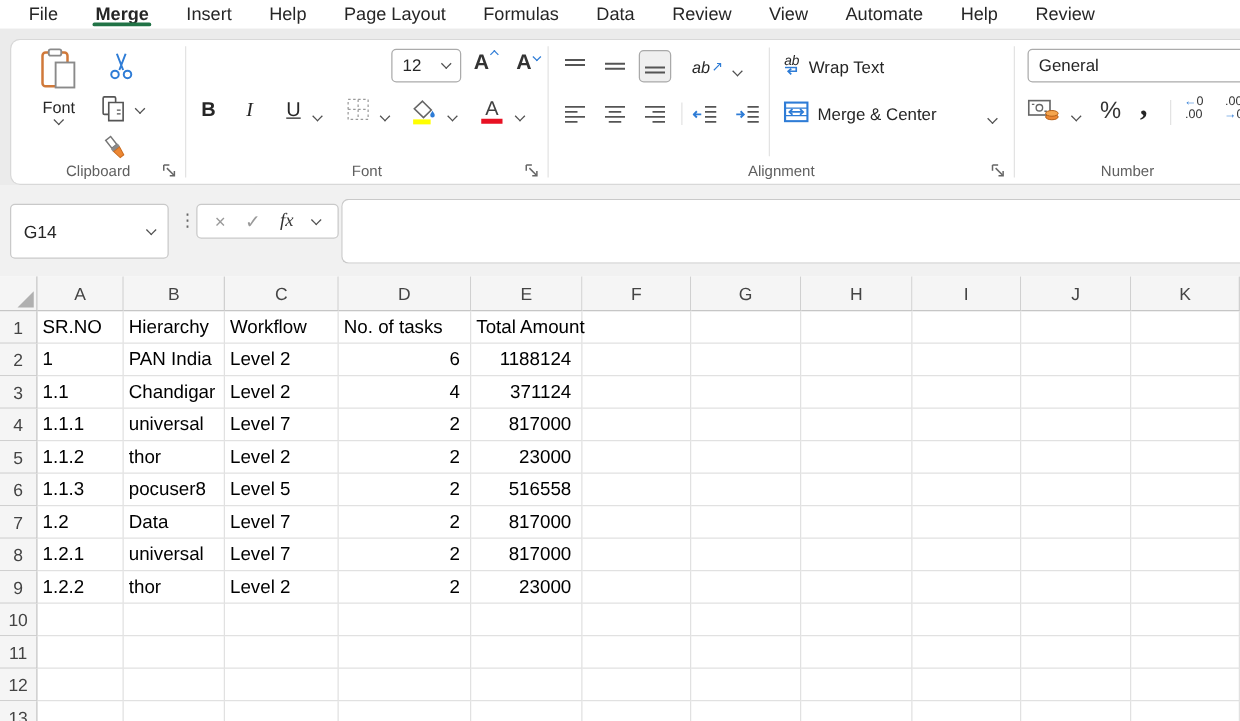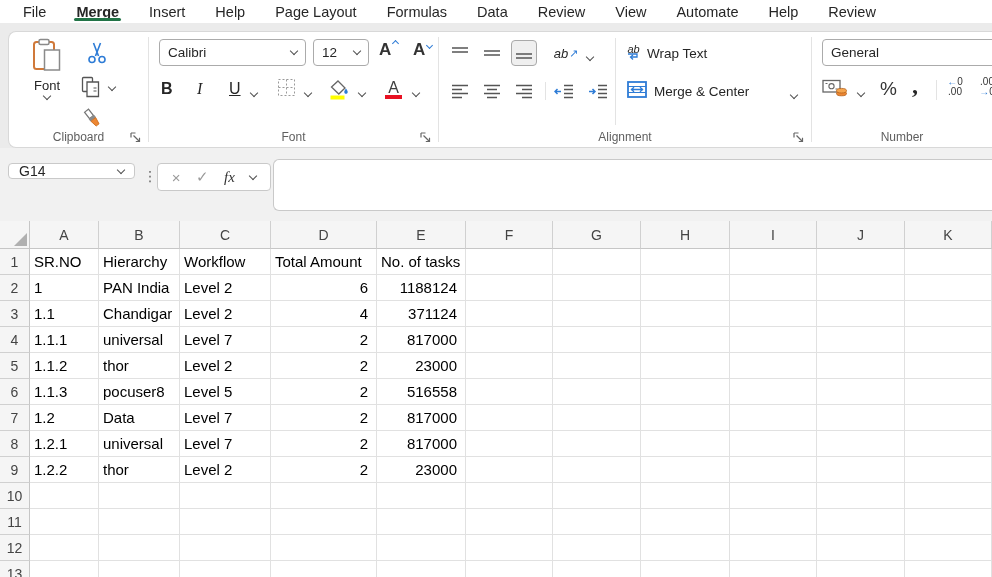--- a/index.html
+++ b/index.html
@@ -75,21 +75,21 @@
   .n-acct { left: 10px; top: 44px; } .chev-acct { left: 46px; top: 52px; }
   .n-pct { left: 68px; top: 44px; font-size: 19px; color: #333; }
   .n-comma { left: 100px; top: 40px; font-size: 24px; font-weight: bold; font-family: "Liberation Serif", serif; }
   .num-sep { position: absolute; left: 124px; top: 48px; height: 20px; width: 1px; background: #e3e3e3; }
   .dec { position: absolute; top: 45px; font-size: 10px; line-height: 10px; color: #333; text-align: center; width: 26px; }
   .dec .blue { color: #2e7cd6; }
   .inc-dec { left: 130px; } .dec-dec { left: 162px; }
 
   
   .formulabar { height: 73px; background: #f1f1f1; position: relative; flex: none; }
-  .namebox { position: absolute; left: 8px; top: 15px; width: 127px; height: 16px; background: #fff; border: 1px solid #c9c9c9; border-radius: 4px; display: flex; align-items: center; justify-content: space-between; padding: 0 10px; font-size: 14px; }
+  .namebox { position: absolute; left: 8px; top: 15px; width: 127px; height: 44px; background: #fff; border: 1px solid #c9c9c9; border-radius: 4px; display: flex; align-items: center; justify-content: space-between; padding: 0 10px; font-size: 14px; }
   .dots { position: absolute; left: 143px; top: 20px; color: #666; font-size: 14px; letter-spacing: 0; }
   .fxbox { position: absolute; left: 157px; top: 15px; width: 114px; height: 28px; background: #fff; border: 1px solid #c9c9c9; border-radius: 4px; display: flex; align-items: center; justify-content: space-around; padding: 0 6px; }
   .fxbox .gray { color: #9a9a9a; font-size: 15px; }
   .fx-it { font-family: "Liberation Serif", serif; font-style: italic; font-size: 15px; color: #333; }
   .formula-input { position: absolute; left: 273px; top: 11px; right: 0; height: 52px; background: #fff; border: 1px solid #c9c9c9; border-right: 0; border-radius: 6px 0 0 6px; }
 
   
   #grid { flex: 1; background: #fff; display: grid; overflow: hidden; }
   .corner { background: #f5f5f5; border-right: 1px solid #c6c6c6; border-bottom: 1px solid #c6c6c6; position: relative; }
   .corner::after { content: ''; position: absolute; right: 2px; bottom: 2px; width: 0; height: 0; border-left: 13px solid transparent; border-bottom: 13px solid #b0b0b0; }
@@ -178,24 +178,20 @@
                 <path d="M4.5 4.5l5.5 5.5"></path>
                 <path d="M10.5 6.8v3.7H6.8"></path>
               </g>
             </svg>
         </span>
       </section>
 
       <div class="vsep"></div>
 
       <section class="grp grp-font">
-        <div class="combo font-name">
-          <span>Calibri</span>
-          <span class="chev"></span>
-        </div>
         <div class="combo font-size">
           <span>12</span>
           <span class="chev"></span>
         </div>
         <button class="sizebtn grow" style="position:absolute;">
           <span>A</span><span class="caret up" style="position:absolute;"></span>
         </button>
         <button class="sizebtn shrink" style="position:absolute;">
           <span>A</span><span class="caret down" style="position:absolute;"></span>
         </button>
@@ -409,22 +405,22 @@
       <div class="colhead">F</div>
       <div class="colhead">G</div>
       <div class="colhead">H</div>
       <div class="colhead">I</div>
       <div class="colhead">J</div>
       <div class="colhead">K</div>
       <div class="rowhead">1</div>
       <div class="cell spill">SR.NO</div>
       <div class="cell spill">Hierarchy</div>
       <div class="cell spill">Workflow</div>
+      <div class="cell spill">No. of tasks</div>
       <div class="cell spill">Total Amount</div>
-      <div class="cell spill">No. of tasks</div>
       <div class="cell"></div>
       <div class="cell"></div>
       <div class="cell"></div>
       <div class="cell"></div>
       <div class="cell"></div>
       <div class="cell"></div>
       <div class="rowhead">2</div>
       <div class="cell">1</div>
       <div class="cell">PAN India</div>
       <div class="cell">Level 2</div>

